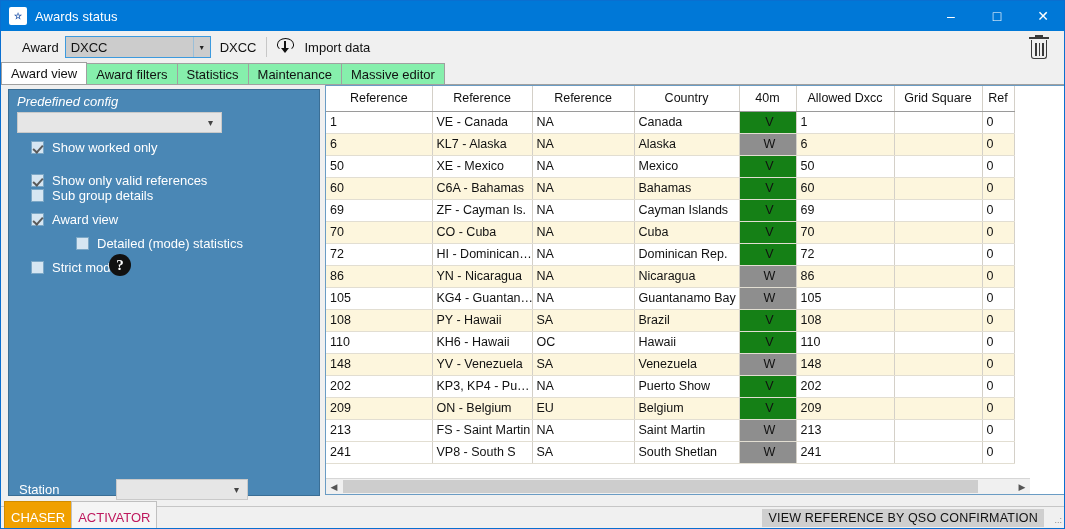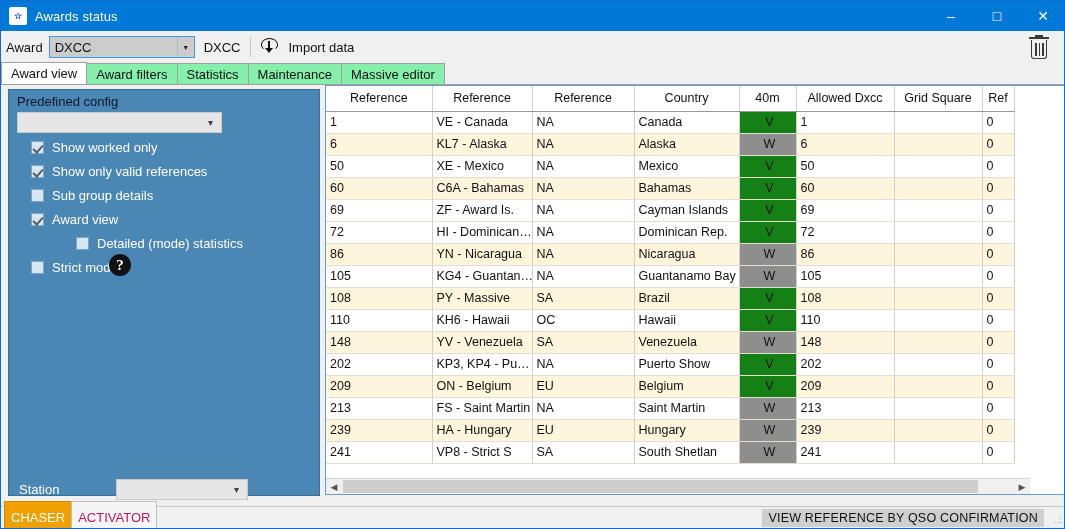--- a/index.html
+++ b/index.html
@@ -39,21 +39,21 @@
     justify-content: center; color: #fff; font-size: 14px;
   }
   #wctrls { position: absolute; right: 0; top: 0; display: flex; }
   .wglyph { display:block; }
 
   
   #toolbar {
     position: absolute; left: 0; top: 30px; width: 1065px; height: 32px;
     background: #f0f0f0; display: flex; align-items: center;
   }
-  #award-label { font-size: 13px; color: #111; margin-left: 5px; }
+  #award-label { font-size: 13px; color: #111; margin-left: 21px; }
   #award-combo {
     margin-left: 6px; width: 146px; height: 22px;
     border: 1px solid #3c9ade; background: #cccccc;
     display: flex; align-items: center; position: relative;
   }
   #award-combo-value { font-size: 13px; color: #111; padding-left: 5px; }
   #award-combo-arrow {
     position: absolute; right: 0; top: 0; width: 17px; height: 20px;
     background: #cccccc; border-left: 1px solid #9bbfd8;
     display: flex; align-items: center; justify-content: center;
@@ -107,21 +107,21 @@
     border: 1px solid #a0a0a0; border-bottom: none;
     background: #86efac; margin-right: -1px;
   }
   .tab.active { background: #ffffff; position: relative; z-index:2; height: 22px; }
 
   
   #leftpanel {
     position: absolute; left: 7px; top: 88px; width: 312px; height: 407px;
     background: #4a87b5; border: 1px solid #3a6e95;
   }
-  #predef-label { position:absolute; left:8px; top:4px; font-size:13px; color:#0f172a; }
+  #predef-label { position:absolute; left:8px; top:4px; font-size:13px; color:#ffffff;font-style:italic; }
   #predef-select {
     position:absolute; left:8px; top:22px; width:205px; height:21px;
     background:#e6e6e6; border:1px solid #c9c9c9;
     display:flex; align-items:center; justify-content:flex-end;
   }
   #predef-select .chev { font-size:10px; color:#444; margin-right:8px; }
 
   .cbrow {
     position:absolute; left:10px; display:flex; align-items:center; height:18px;padding-left:12px;
   }
@@ -315,21 +315,21 @@
   <div id="leftpanel">
     <div id="predef-label">Predefined config</div>
     <div id="predef-select">
       <span class="chev">▾</span>
     </div>
 
     <div class="cbrow" style="top:48px;">
       <span class="cbox checked"></span>
       <span class="cblabel">Show worked only</span>
     </div>
-    <div class="cbrow" style="top:72px;">
+    <div class="cbrow" style="top:81px;">
       <span class="cbox checked"></span>
       <span class="cblabel">Show only valid references</span>
     </div>
     <div class="cbrow" style="top:96px;justify-content:center;">
       <span class="cbox"></span>
       <span class="cblabel">Sub group details</span>
     </div>
     <div class="cbrow" style="top:120px;">
       <span class="cbox checked"></span>
       <span class="cblabel">Award view</span>
@@ -428,25 +428,35 @@
             <td class="">C6A - Bahamas</td>
             <td class="">NA</td>
             <td class="">Bahamas</td>
             <td class="band V">V</td>
             <td class="num">60</td>
             <td class=""></td>
             <td class="num">0</td>
           </tr>
           <tr class="odd">
             <td class="num">69</td>
-            <td class="">ZF - Award Is.</td>
+            <td class="">ZF - Cayman Is.</td>
             <td class="">NA</td>
             <td class="">Cayman Islands</td>
             <td class="band V">V</td>
             <td class="num">69</td>
+            <td class=""></td>
+            <td class="num">0</td>
+          </tr>
+          <tr class="even">
+            <td class="num">70</td>
+            <td class="">CO - Cuba</td>
+            <td class="">NA</td>
+            <td class="">Cuba</td>
+            <td class="band V">V</td>
+            <td class="num">70</td>
             <td class=""></td>
             <td class="num">0</td>
           </tr>
           <tr class="odd">
             <td class="num">72</td>
             <td class="">HI - Dominican…</td>
             <td class="">NA</td>
             <td class="">Dominican Rep.</td>
             <td class="band V">V</td>
             <td class="num">72</td>
@@ -468,21 +478,21 @@
             <td class="">KG4 - Guantan…</td>
             <td class="">NA</td>
             <td class="">Guantanamo Bay</td>
             <td class="band W">W</td>
             <td class="num">105</td>
             <td class=""></td>
             <td class="num">0</td>
           </tr>
           <tr class="even">
             <td class="num">108</td>
-            <td class="">PY - Massive</td>
+            <td class="">PY - Hawaii</td>
             <td class="">SA</td>
             <td class="">Brazil</td>
             <td class="band V">V</td>
             <td class="num">108</td>
             <td class=""></td>
             <td class="num">0</td>
           </tr>
           <tr class="odd">
             <td class="num">110</td>
             <td class="">KH6 - Hawaii</td>
@@ -526,33 +536,23 @@
           <tr class="odd">
             <td class="num">213</td>
             <td class="">FS - Saint Martin</td>
             <td class="">NA</td>
             <td class="">Saint Martin</td>
             <td class="band W">W</td>
             <td class="num">213</td>
             <td class=""></td>
             <td class="num">0</td>
           </tr>
-          <tr class="even">
-            <td class="num">239</td>
-            <td class="">HA - Hungary</td>
-            <td class="">EU</td>
-            <td class="">Hungary</td>
-            <td class="band W">W</td>
-            <td class="num">239</td>
-            <td class=""></td>
-            <td class="num">0</td>
-          </tr>
           <tr class="odd">
             <td class="num">241</td>
-            <td class="">VP8 - Strict S</td>
+            <td class="">VP8 - South S</td>
             <td class="">SA</td>
             <td class="">South Shetlan</td>
             <td class="band W">W</td>
             <td class="num">241</td>
             <td class=""></td>
             <td class="num">0</td>
           </tr>
         </tbody>
     </table>
 

